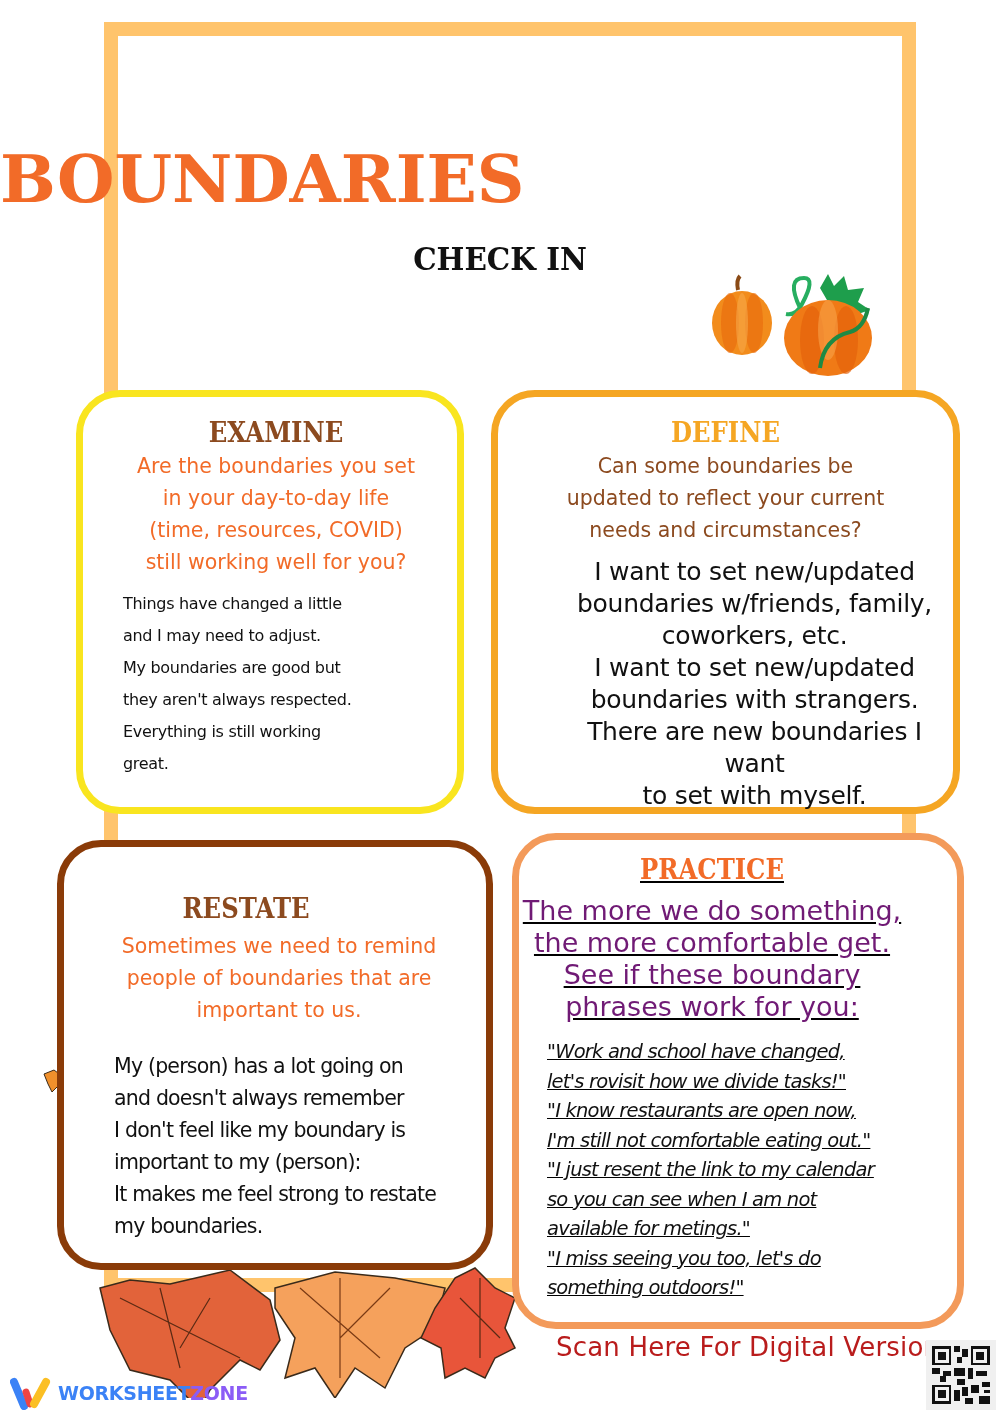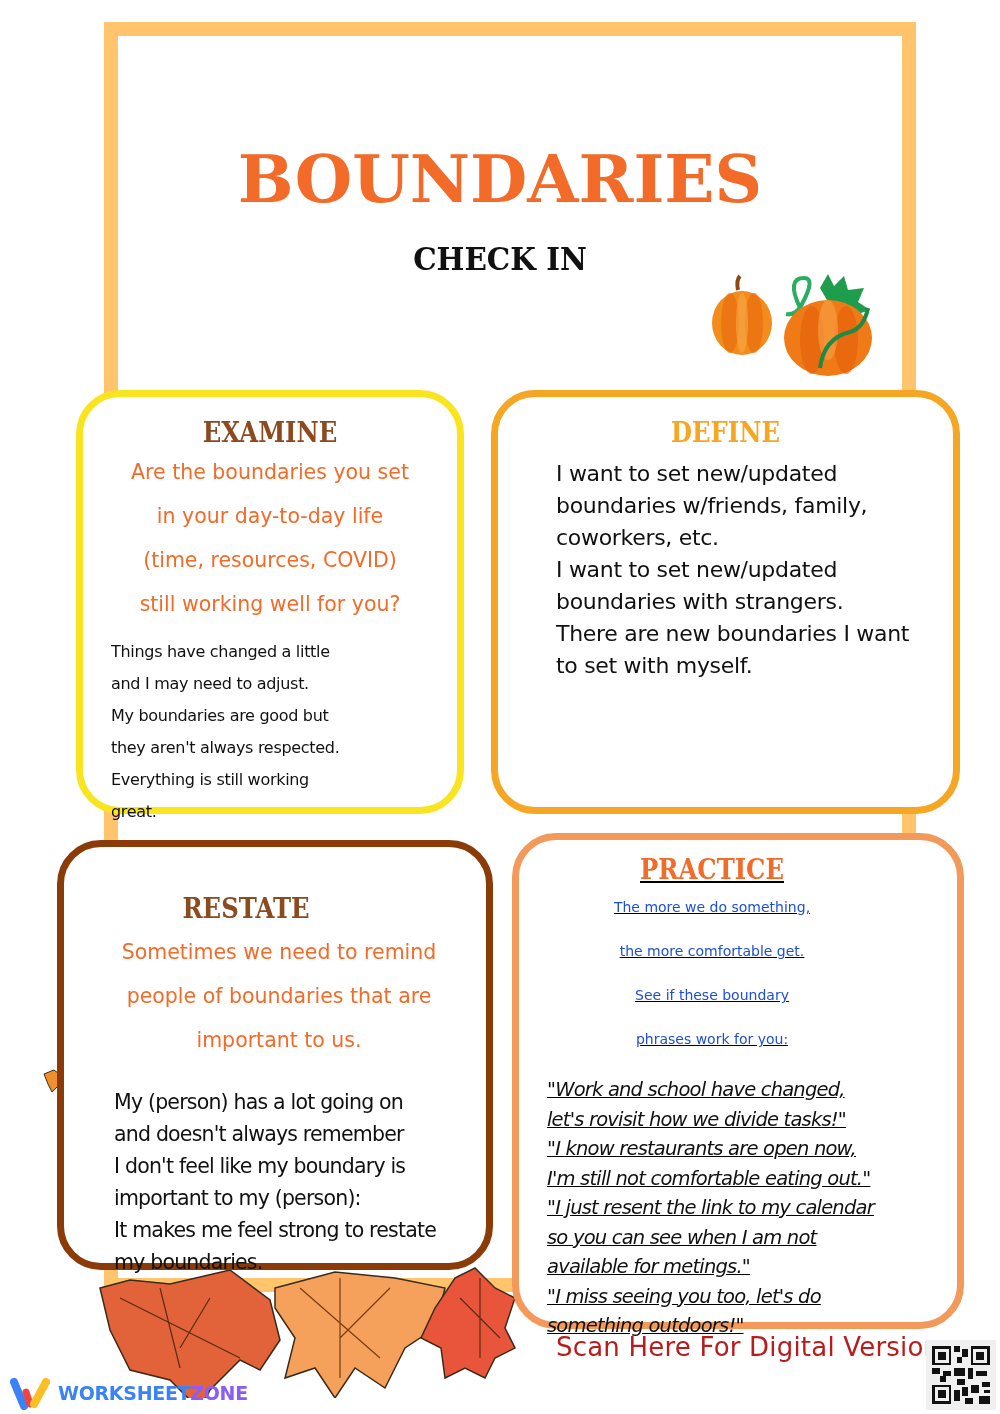--- a/index.html
+++ b/index.html
@@ -4,65 +4,65 @@
   <style>
     * { box-sizing: border-box; margin: 0; padding: 0; }
     html, body { width: 1000px; height: 1414px; background: #ffffff; overflow: hidden; }
     body { position: relative; font-family: "DejaVu Sans", sans-serif; }
 
     .frame {
       position: absolute; left: 104px; top: 22px; width: 812px; height: 1270px;
       border: 14px solid #ffc46c;
     }
     .title {
-      position: absolute; left: 0; top: 140px; width: 1000px; text-align: center;
+      position: absolute; left: 0; top: 140px; width: 1000px; text-align: left;
       font-family: "DejaVu Serif", serif; font-weight: bold; font-size: 66px;
       color: #f26b28; letter-spacing: 0px;
     }
     .subtitle {
       position: absolute; left: 0; top: 240px; width: 1000px; text-align: center;
       font-family: "DejaVu Serif", serif; font-weight: bold; font-size: 32px; color: #111;
       transform: scaleX(0.92);
     }
     .pumpkins { position: absolute; left: 708px; top: 268px; width: 170px; height: 110px; }
 
     .card {
       position: absolute; background: #ffffff; border-radius: 44px; border-style: solid; border-width: 7px;
     }
     .card .heading {
       font-family: "DejaVu Serif", serif; font-weight: bold; font-size: 27px; text-align: center;
       transform: scaleX(0.9);
     }
     .card .prompt {
-      font-family: "DejaVu Sans", sans-serif; font-size: 21px; line-height: 44px; text-align: center;
+      font-family: "DejaVu Sans", sans-serif; font-size: 21px; line-height: 32px; text-align: center;
       white-space: pre-line;
     }
     .card .body {
       font-family: "DejaVu Sans", sans-serif; font-size: 21px; line-height: 32px; color: #111;
       white-space: pre-line; letter-spacing: -0.3px;
     }
 
-    .examine { left: 76px; top: 390px; width: 388px; height: 424px; border-color: #f9e51f; }
+    .examine { left: 76px; top: 390px; width: 388px; height: 424px; border-color: #f9e51f; padding-left: 12px; }
     .examine .heading { color: #8c4a1f; margin-top: 20px; }
     .examine .prompt { color: #f26b28; margin-top: 2px; font-size: 20.5px; }
     .examine .body { margin: 10px 0 14px 28px; font-size: 16px; }
 
     .define { left: 491px; top: 390px; width: 469px; height: 424px; border-color: #f5a623; }
     .define .heading { color: #f5a623; margin-top: 20px; }
     .define .prompt { color: #8c4a1f; margin-top: 2px; font-size: 20.5px; }
-    .define .body { margin: 10px 0 0 58px; font-size: 22px; }
+    .define .body { margin: 10px 0 0 58px; font-size: 25px; text-align: center; }
 
     .restate { left: 57px; top: 840px; width: 436px; height: 430px; border-color: #8a3b08; }
     .restate .heading { color: #8c4a1f; margin-top: 46px; margin-left: -58px; }
     .restate .prompt { color: #f26b28; margin-top: 6px; font-size: 20.5px; margin-left: 8px; }
     .restate .body { margin: 24px 12px 0 50px; font-size: 20.5px; letter-spacing: -0.8px; }
 
     .practice { left: 512px; top: 833px; width: 452px; height: 496px; border-color: #f39a5a; text-decoration: underline; }
     .practice .heading { color: #f26b28; margin-top: 14px; margin-left: -52px; }
-    .practice .prompt { color: #1d4ed8; margin-top: 0; font-size: 14px; margin-left: -52px; }
+    .practice .prompt { color: #701a75; margin-top: 10px; font-size: 27px; margin-left: -52px; }
     .practice .body { margin: 14px 0 0 28px; font-size: 19.5px; line-height: 29.5px; font-style: italic; letter-spacing: -0.8px; }
 
     .leaves { position: absolute; left: 60px; top: 1258px; width: 460px; height: 140px; }
     .leaf-small { position: absolute; left: 42px; top: 1068px; width: 22px; height: 26px; }
 
     .logo { position: absolute; left: 10px; top: 1376px; height: 34px; display: flex; align-items: center; }
     .logo-mark { width: 42px; height: 34px; }
     .logo-text { font-family: "DejaVu Sans", sans-serif; font-weight: bold; font-size: 19px; margin-left: 6px; letter-spacing: -0.3px; }
     .logo-text .w { color: #3b82f6; }
     .logo-text .z { color: #8b5cf6; }
@@ -107,20 +107,23 @@
   <div class="body">Things have changed a little
 and I may need to adjust.
 My boundaries are good but
 they aren't always respected.
 Everything is still working
 great.</div>
 </section>
 
 <section class="card define">
   <div class="heading">DEFINE</div>
+  <div class="prompt">Can some boundaries be
+updated to reflect your current
+needs and circumstances?</div>
   <div class="body">I want to set new/updated
 boundaries w/friends, family,
 coworkers, etc.
 I want to set new/updated
 boundaries with strangers.
 There are new boundaries I want
 to set with myself.</div>
 </section>
 
 <svg class="leaves" viewBox="0 0 460 140">

